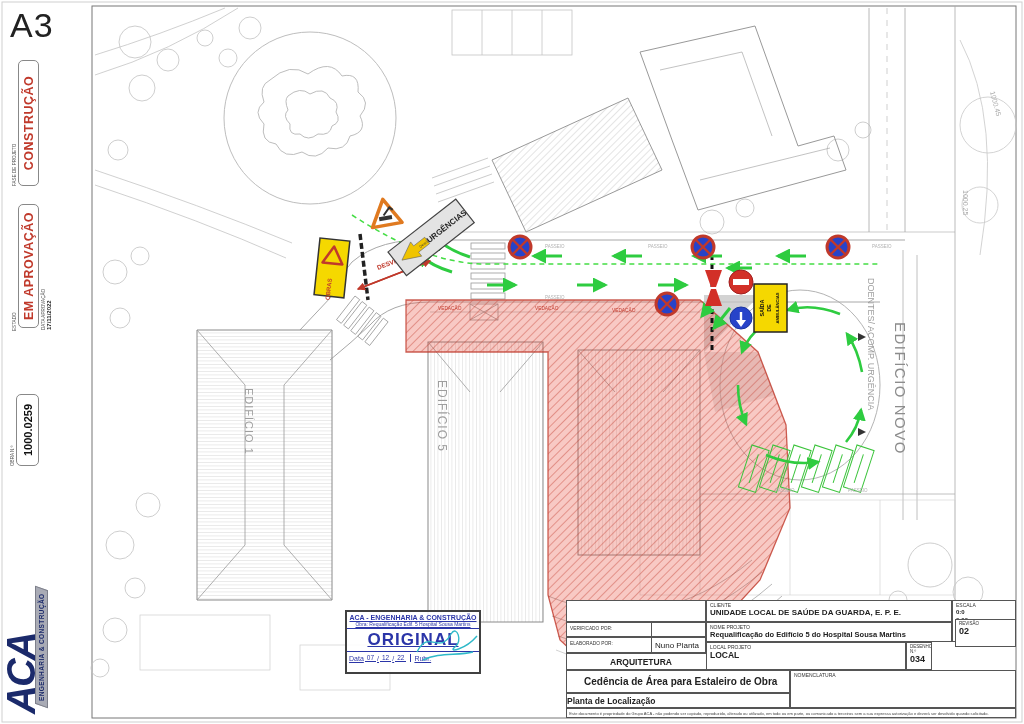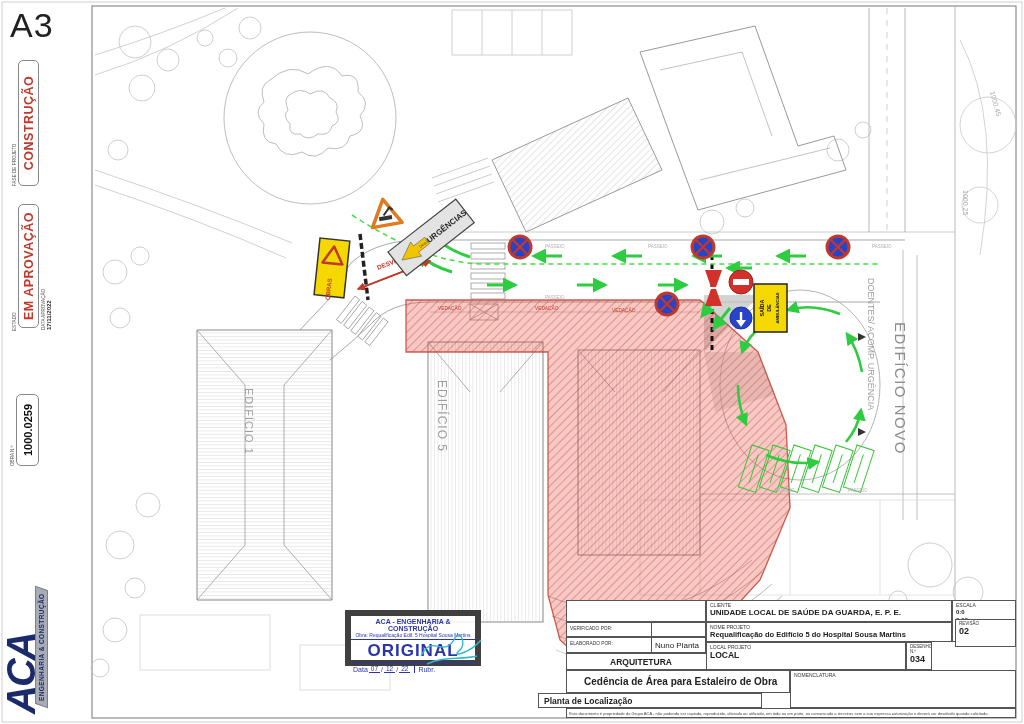--- a/index.html
+++ b/index.html
@@ -30,22 +30,22 @@
   .logo .band span { font-size:6.5px; font-weight:bold; color:#1b2a6b; letter-spacing:.4px;
                      transform:skewX(20deg); white-space:nowrap; }
 
   
   .cell { position:absolute; border:1px solid #555; background:#fff; overflow:hidden; }
   .cell .lbl { font-size:5px; color:#333; padding:1px 3px 0 3px; }
   .cell .val { font-size:8px; font-weight:bold; padding:0 3px; }
   .center { display:flex; align-items:center; justify-content:center; }
 
   
-  .stamp { position:absolute; left:345px; top:610px; width:136px; height:56px;
-           border:6px solid #404040; color:#2b35a8; background:rgba(255,255,255,.85); }
+  .stamp { position:absolute; left:345px; top:610px; width:136px; height:64px;
+           border:2px solid #404040; color:#2b35a8; background:rgba(255,255,255,.85);text-decoration:underline; }
   .stamp .r1 { font-size:7px; font-weight:bold; text-align:center; padding-top:2px; }
   .stamp .r2 { font-size:5px; text-align:center; border-bottom:1.5px solid #2b35a8; padding-bottom:1px; }
   .stamp .r3 { font-size:17px; font-weight:bold; text-align:center; letter-spacing:1px;
                border-bottom:1.5px solid #2b35a8; line-height:1.3; }
   .stamp .r4 { font-size:7px; display:flex; align-items:center; padding:2px 2px; }
   .stamp .slot { border-bottom:1px solid #2b35a8; font-size:6.5px; padding:0 2px; margin:0 1px; }
   .stamp .div { border-left:1.5px solid #2b35a8; align-self:stretch; margin:0 3px; }
   .sig { position:absolute; left:66px; top:10px; pointer-events:none; }
 
   .disc { font-size:7px; color:#444; white-space:nowrap;
@@ -471,21 +471,21 @@
       <div class="val" style="font-size:9px">034</div>
     </div>
 
     <div class="cell" style="left:955px;top:619px;width:61px;height:28px">
       <div class="lbl" style="font-size:4.5px">REVISÃO</div>
       <div class="val" style="font-size:9px">02</div>
     </div>
 
     <div class="cell" style="left:566px;top:670px;width:224px;height:23px;display:flex;align-items:center;font-size:10px;font-weight:bold;padding-left:17px">Cedência de Área para Estaleiro de Obra</div>
 
-    <div class="cell" style="left:538px;top:693px;width:224px;height:15px;display:flex;align-items:center;font-size:8.5px;font-weight:bold;padding-left:5px">Planta de Localização</div>
+    <div class="cell" style="left:566px;top:693px;width:224px;height:15px;display:flex;align-items:center;font-size:8.5px;font-weight:bold;">Planta de Localização</div>
 
     <div class="cell" style="left:790px;top:670px;width:226px;height:38px">
       <div class="lbl">NOMENCLATURA</div>
     </div>
 
     <div class="cell" style="left:566px;top:708px;width:450px;height:10px;display:flex;align-items:center">
       <div class="disc">Este documento é propriedade do Grupo ACA - não podendo ser copiado, reproduzido, alterado ou utilizado, em todo ou em parte, ou comunicado a terceiros sem a sua expressa autorização e deverá ser devolvido quando solicitado.</div>
     </div>
   </div>
 

